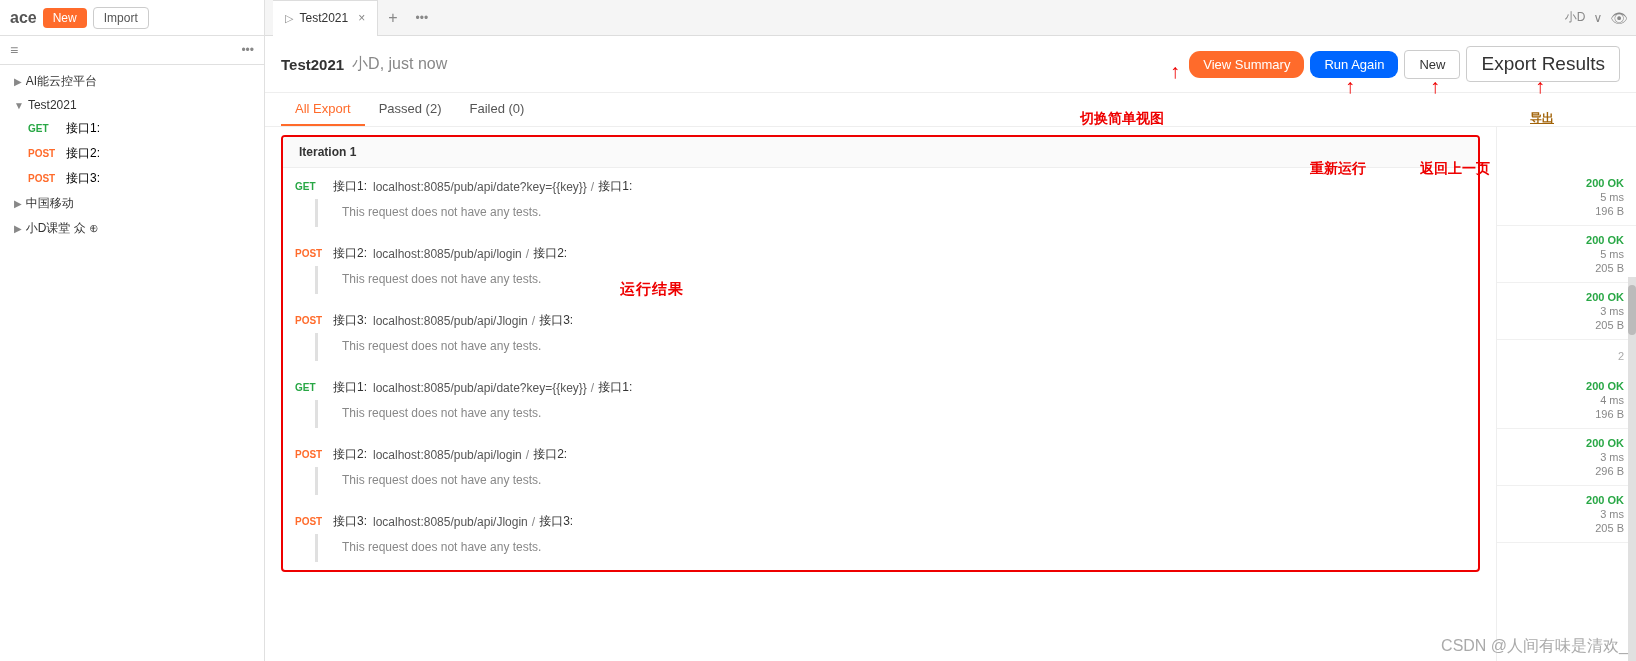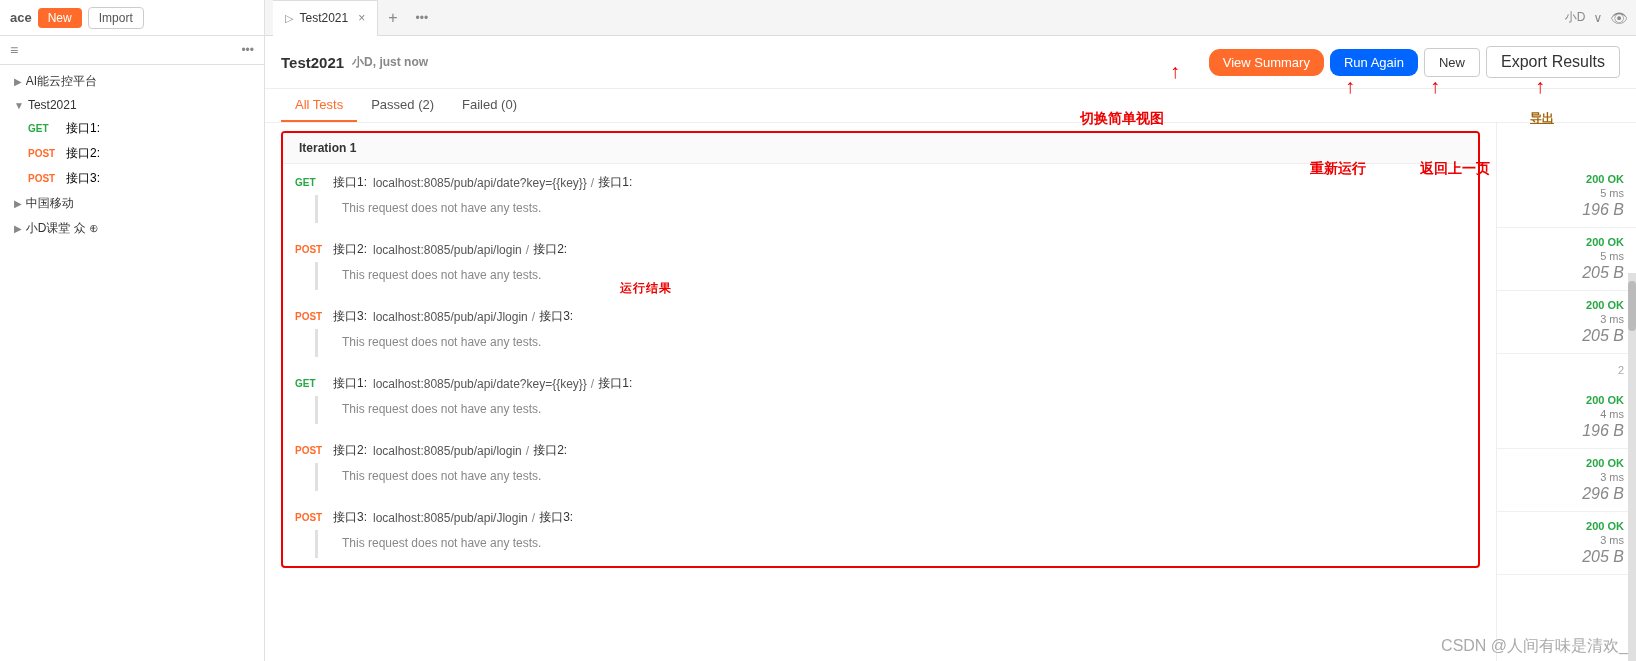--- a/index.html
+++ b/index.html
@@ -33,57 +33,57 @@
     .tab-more { padding: 0 8px; height: 36px; display: flex; align-items: center; cursor: pointer; color: #888; font-size: 12px; }
 
     
     .content-header { display: flex; align-items: center; justify-content: space-between; padding: 10px 16px; border-bottom: 1px solid #eee; }
     .content-header-left { display: flex; flex-direction: column; gap: 2px; }
     .content-title { font-size: 15px; font-weight: 600; color: #333; display: flex; align-items: center; gap: 8px; }
     .content-header-right { display: flex; align-items: center; gap: 10px; }
     .btn-view-summary { background: #FF6B2B; color: #fff; border: none; border-radius: 11px; padding: 6px 14px; font-size: 13px; cursor: pointer; font-weight: 500; margin-left: 30px; }
     .btn-run-again { background: #0066FF; color: #fff; border: none; border-radius: 9px; padding: 6px 14px; font-size: 13px; cursor: pointer; font-weight: 500; }
     .btn-new-header { background: transparent; color: #333; border: 1px solid #ccc; border-radius: 4px; padding: 6px 14px; font-size: 13px; cursor: pointer; }
-    .btn-export { background: transparent; color: #333; border: 1px solid #ccc; border-radius: 4px; padding: 6px 14px; font-size: 16px; cursor: pointer; }
+    .btn-export { background: transparent; color: #333; border: 1px solid #ccc; border-radius: 4px; padding: 6px 14px; font-size: 19px; cursor: pointer; }
 
     
     .sub-tabs { display: flex; align-items: center; padding: 0 16px; border-bottom: 1px solid #eee; gap: 0; }
     .sub-tab { padding: 8px 14px; font-size: 13px; cursor: pointer; color: #555; border-bottom: 2px solid transparent; }
     .sub-tab.active { color: #FF6B2B; border-bottom-color: #FF6B2B; font-weight: 500; }
     .results-left { flex: 1; overflow-y: auto; padding: 0; }
     .results-right { width: 140px; border-left: 1px solid #eee; display: flex; flex-direction: column; padding-top: 10px; }
 
     
     .iteration-header { padding: 8px 16px; font-size: 12px; font-weight: 600; color: #333; background: #fafafa; border-bottom: 1px solid #eee; }
     .request-header-row { display: flex; align-items: center; padding: 8px 12px; background: #fff; cursor: pointer; }
     .request-test-msg { padding: 6px 12px 8px 24px; font-size: 12px; color: #888; border-left: 3px solid #e0e0e0; margin-left: 20px; margin-bottom: 4px; background: #fff; }
 
     
     .right-row { display: flex; flex-direction: column; align-items: flex-end; padding: 8px 12px; border-bottom: 1px solid #f0f0f0; gap: 2px; }
     .status-ok { color: #28a745; font-size: 11px; font-weight: 600; }
     .status-time { color: #888; font-size: 11px; }
-    .status-size { color: #888; font-size: 16px; font-style: italic; }
+    .status-size { color: #888; font-size: 11px; }
 
     
     .watermark { position: fixed; bottom: 4px; right: 8px; font-size: 16px; color: #aaa; pointer-events: none; z-index: 200; }
 
     
     .red-border-box { border: 2px solid #e00; border-radius: 4px; margin: 8px 16px; overflow: hidden; }
 
     .header-toolbar { display: flex; align-items: center; gap: 6px; }
 
     .results-container { display: flex; flex: 1; overflow: hidden; position: relative; }
   </style>
 </head>
 <body>
 
 <div class="sidebar">
   <div class="sidebar-header">
     <div class="sidebar-header-left">
-      <span style="font-size:13px;font-weight:600;color:#555;">ace</span>
+      <span style="font-size:16px;font-weight:600;color:#555;">ace</span>
       <button class="btn-new">New</button>
       <button class="btn-import">Import</button>
     </div>
   </div>
   <div class="sidebar-search">
     <span style="color:#888;font-size:14px;">≡</span>
     <input type="text" style="flex: 1 1 0%; border: none; outline: none; font-size: 12px;" placeholder="">
     <span style="color:#888;font-size:12px;cursor:pointer;">•••</span>
   </div>
   <div class="sidebar-tree">
@@ -136,34 +136,34 @@
 
     <span style="font-size:12px;color:#888;margin-right:8px;">小D</span>
     <span style="font-size:12px;color:#888;cursor:pointer;">∨</span>
     <span style="font-size:14px;color:#888;cursor:pointer;margin-left:8px;">👁</span>
   </div>
 
   <div class="content-header">
     <div class="content-header-left">
       <div class="content-title">
         <span>Test2021</span>
-        <span style="font-size:12px;font-weight:700;color:#888;">小D, just now</span>
+        <span style="font-size:16px;font-weight:400;color:#888;">小D, just now</span>
       </div>
     </div>
     <div class="header-toolbar content-header-right">
       <button class="btn-view-summary">View Summary</button>
       <button class="btn-run-again">Run Again</button>
       <button class="btn-new-header">New</button>
       <button class="btn-export">Export Results</button>
     </div>
   </div>
 
   <div class="sub-tabs">
     <div class="sub-tab active">
-      <span>All Tests</span>
+      <span>All Export</span>
     </div>
     <div class="sub-tab">
       <span>Passed (2)</span>
     </div>
     <div class="sub-tab">
       <span>Failed (0)</span>
     </div>
   </div>
 
   <div class="results-container">
@@ -306,21 +306,21 @@
 
       <div style="width:8px;background:#e0e0e0;position:absolute;right:0;top:150px;bottom:0;">
         <div style="height:50px;background:#bbb;border-radius:4px;margin-top:8px;"></div>
       </div>
     </div>
   </div>
 </div>
 
 <div style="position:fixed;top:0;left:0;width:1636px;height:661px;pointer-events:none;z-index:500;">
 
-  <div style="position:absolute;top:280px;left:620px;font-size:12px;font-weight:700;color:#e00;letter-spacing:1px;">
+  <div style="position:absolute;top:280px;left:620px;font-size:15px;font-weight:700;color:#e00;letter-spacing:1px;">
     <span>运行结果</span>
   </div>
 
   <div style="position:absolute;top:110px;left:1080px;font-size:14px;font-weight:600;color:#e00;">
     <span>切换简单视图</span>
   </div>
 
   <div style="position:absolute;top:60px;left:1170px;color:#e00;font-size:20px;">
     ↑
   </div>

